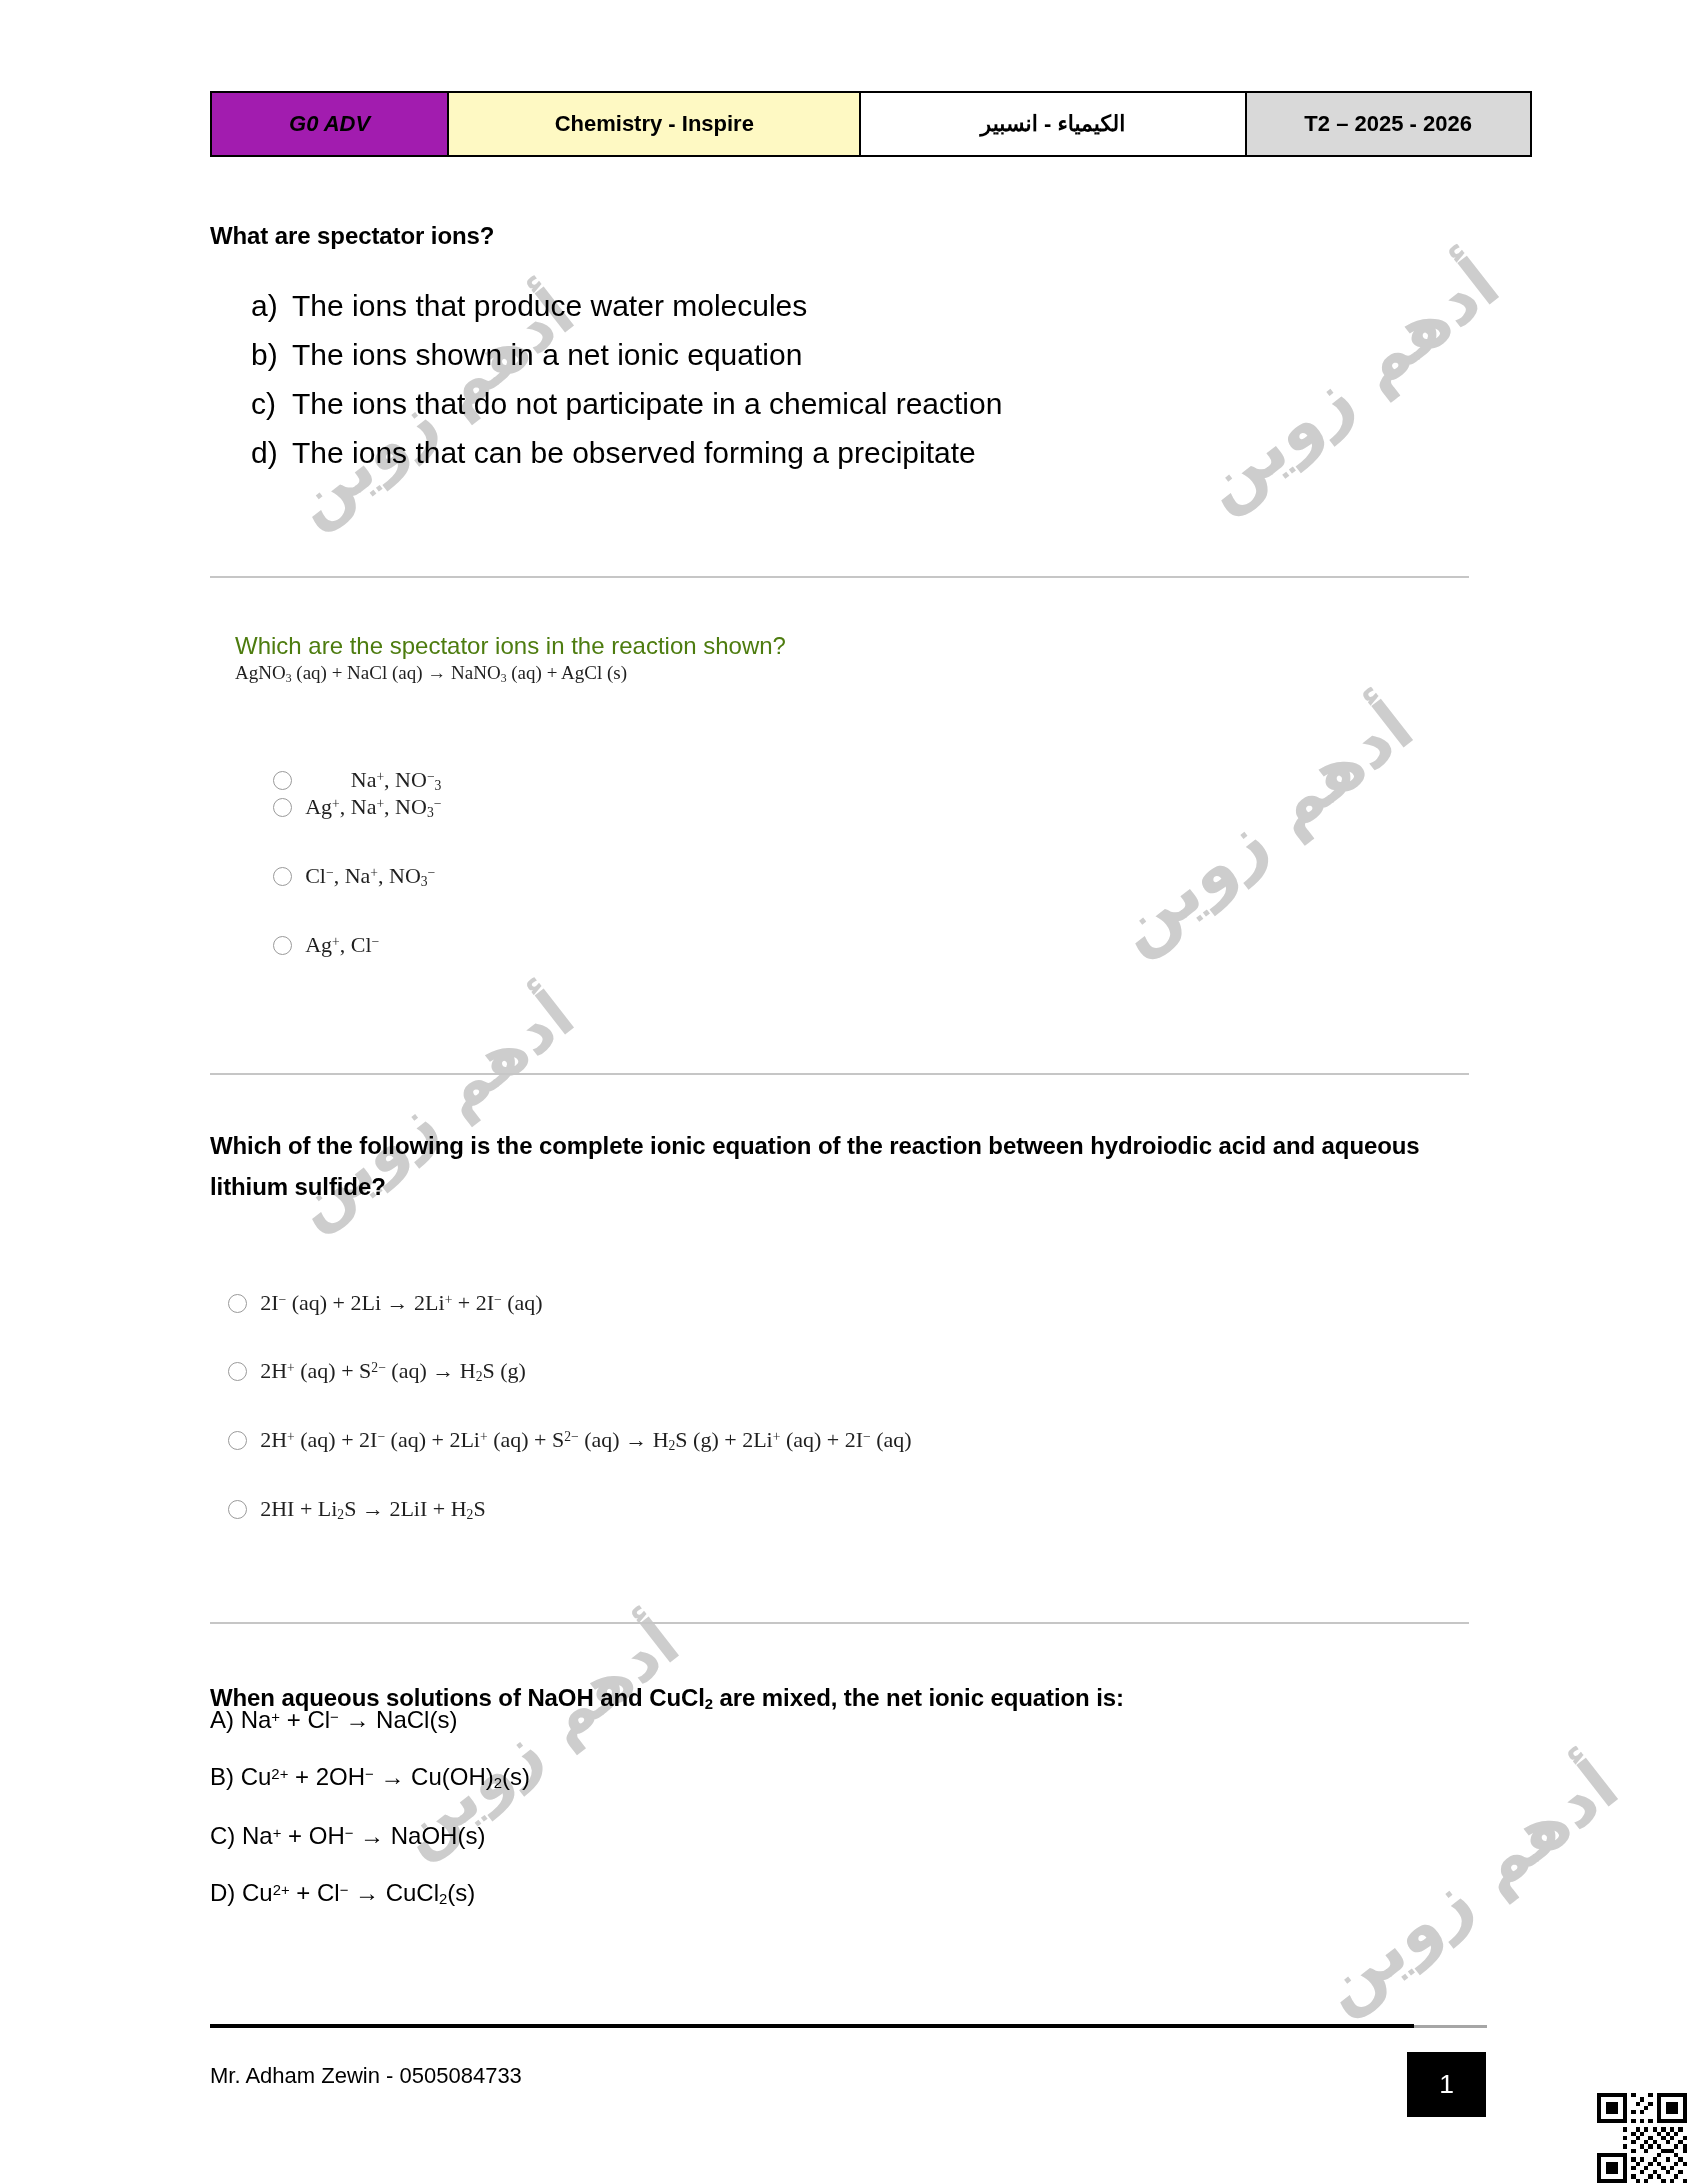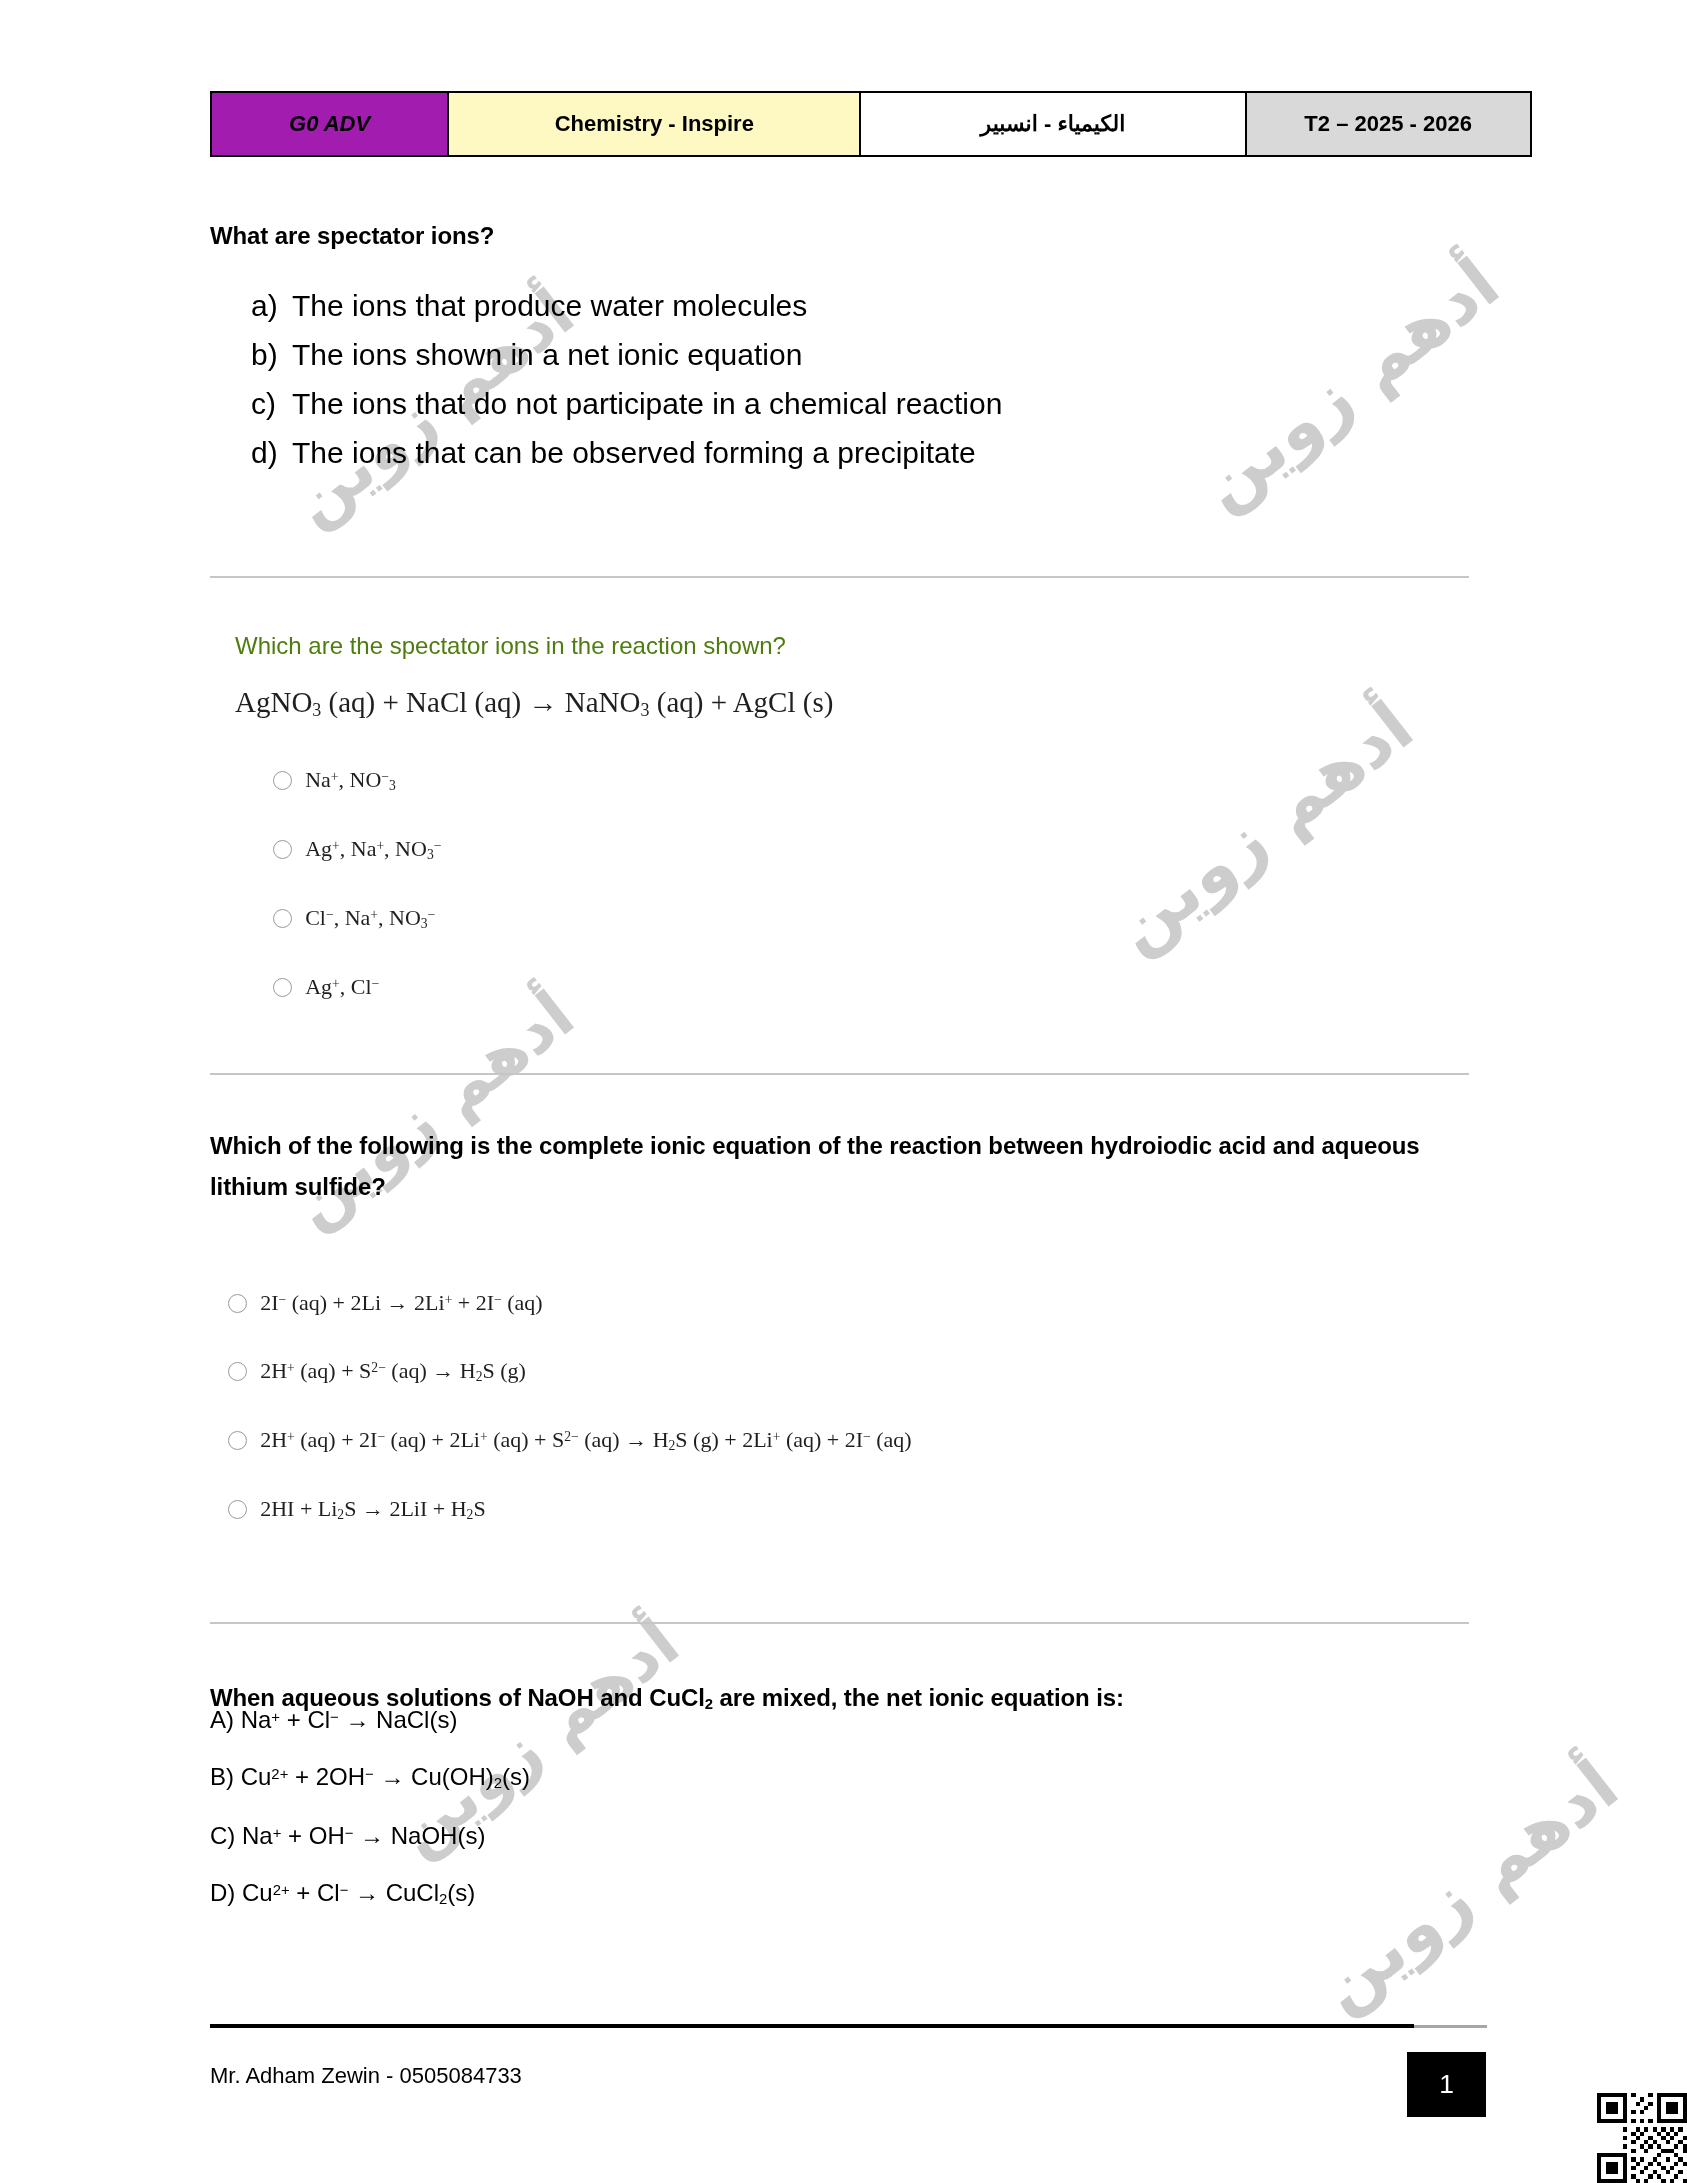--- a/index.html
+++ b/index.html
@@ -113,24 +113,24 @@
     color: #2b2b2b;
     font-family: "Liberation Serif", serif;
   }
   .imgblock .ib-q {
     font-family: "Liberation Sans", sans-serif;
     font-size: 24px;
     color: #4d7c0f;
     white-space: nowrap;
   }
   .imgblock .ib-eq {
-    font-size: 29px;
+    font-size: 19px;
     color: #1f1f1f;
     white-space: nowrap;
-    margin-top: 26px;
+    margin-top: 2px;
   }
   .ib-opts {
     position: absolute;
     margin: 0;
     padding: 0;
     list-style: none;
   }
   .ib-opts li {
     display: flex;
     align-items: center;
@@ -266,21 +266,21 @@
     </ul>
 
     <div class="divider" style="left:210px; top:576px; width:1259px;"></div>
 
     <div class="imgblock" style="left:235px; top:632px;">
       <div class="ib-q">Which are the spectator ions in the reaction shown?</div>
       <div class="ib-eq">AgNO<sub>3</sub> (aq) + NaCl (aq) → NaNO<sub>3</sub> (aq) + AgCl (s)</div>
     </div>
 
     <ul class="ib-opts" style="left:273px; top:767px;">
-      <li style="margin-bottom:42px;">
+      <li style="justify-content:space-between;">
         <span class="radio"></span>
         <span>Na<sup>+</sup>, NO<sup>−</sup><sub>3</sub></span>
       </li>
       <li style="margin-bottom:42px;">
         <span class="radio"></span>
         <span>Ag<sup>+</sup>, Na<sup>+</sup>, NO<sub>3</sub><sup>−</sup></span>
       </li>
       <li style="margin-bottom:42px;">
         <span class="radio"></span>
         <span>Cl<sup>−</sup>, Na<sup>+</sup>, NO<sub>3</sub><sup>−</sup></span>

